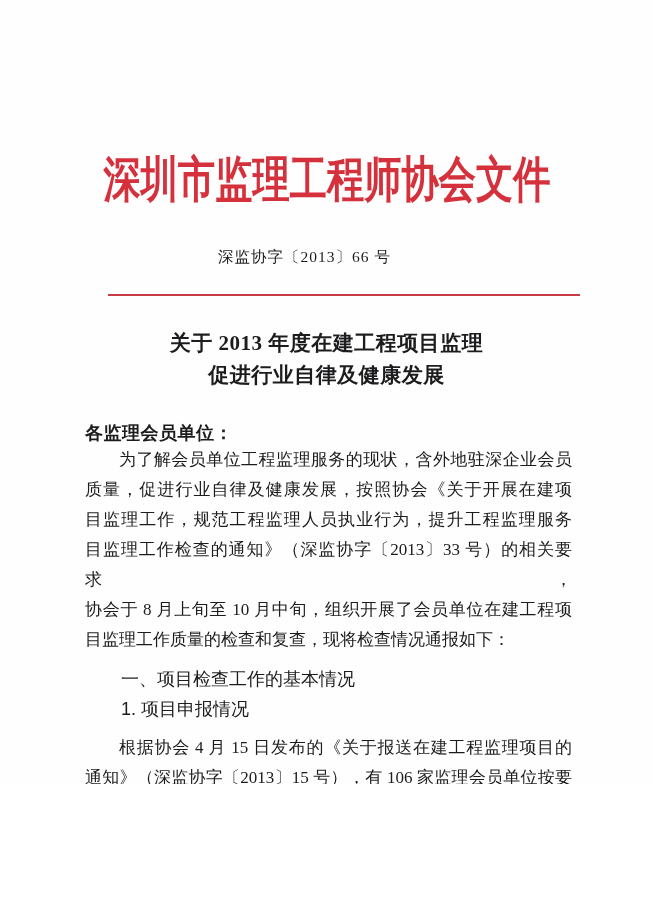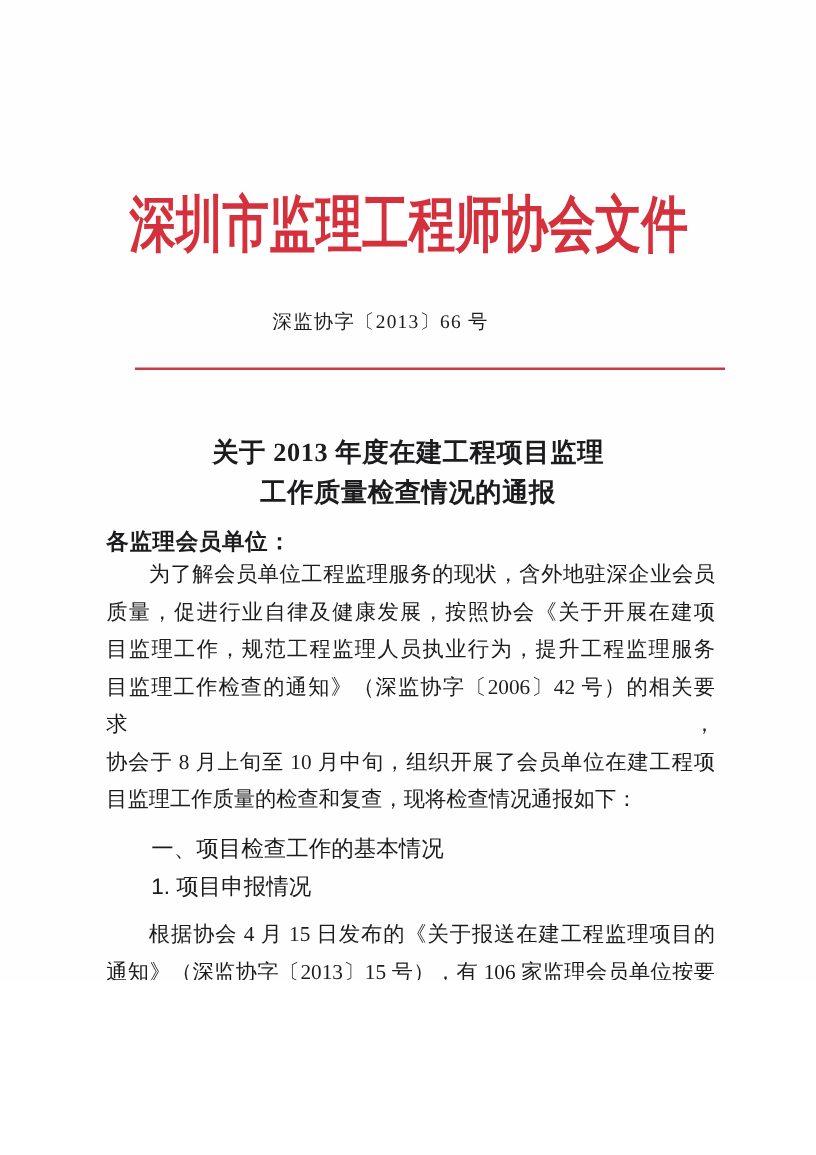--- a/index.html
+++ b/index.html
@@ -30,21 +30,21 @@
     font-size:15.5px;letter-spacing:1px;
     transform:translateX(-22px);
   }
   .red-rule{
     position:absolute;top:294px;left:108px;
     width:472px;height:2px;
     background:var(--rule-red,#c73b45);
   }
   
   .doc-title{
-    position:absolute;top:346px;left:0;width:100%;
+    position:absolute;top:327px;left:0;width:100%;
     text-align:center;
     font-size:21px;font-weight:700;line-height:32px;
     letter-spacing:0.5px;
   }
   
   .content{
     position:absolute;top:421px;left:85px;width:487px;
   }
   .salutation{
     font-family:"Liberation Sans","DejaVu Sans",sans-serif;
@@ -96,30 +96,30 @@
   <div class="org-title">
     <span class="org-title-inner">深圳市监理工程师协会文件</span>
   </div>
 
   <div class="doc-number">深监协字〔2013〕66 号</div>
 
   <div class="red-rule"></div>
 
   <div class="doc-title">
     <div>关于 2013 年度在建工程项目监理</div>
-    <div>工作质量检查情况的通报</div>
+    <div>促进行业自律及健康发展</div>
   </div>
 
   <div class="content">
     <div class="salutation">各监理会员单位：</div>
     <div id="body-lines">
         <div class="line just indent">为了解会员单位工程监理服务的现状，含外地驻深企业会员</div>
         <div class="line just">质量，促进行业自律及健康发展，按照协会《关于开展在建项</div>
         <div class="line just">目监理工作，规范工程监理人员执业行为，提升工程监理服务</div>
-        <div class="line just">目监理工作检查的通知》（深监协字〔2006〕42 号）的相关要求，</div>
+        <div class="line just">目监理工作检查的通知》（深监协字〔2013〕33 号）的相关要求，</div>
         <div class="line just">协会于 8 月上旬至 10 月中旬，组织开展了会员单位在建工程项</div>
         <div class="line">目监理工作质量的检查和复查，现将检查情况通报如下：</div>
         <div class="line heading indent gap">一、项目检查工作的基本情况</div>
         <div class="line heading indent">1. 项目申报情况</div>
         <div class="line just indent gap">根据协会 4 月 15 日发布的《关于报送在建工程监理项目的</div>
         <div class="line just">通知》（深监协字〔2013〕15 号），有 106 家监理会员单位按要</div>
         <div class="line just">其中：综合资质监理企业 6 家（含外地驻深企业会员），甲级监</div>
       </div>
   </div>
 

